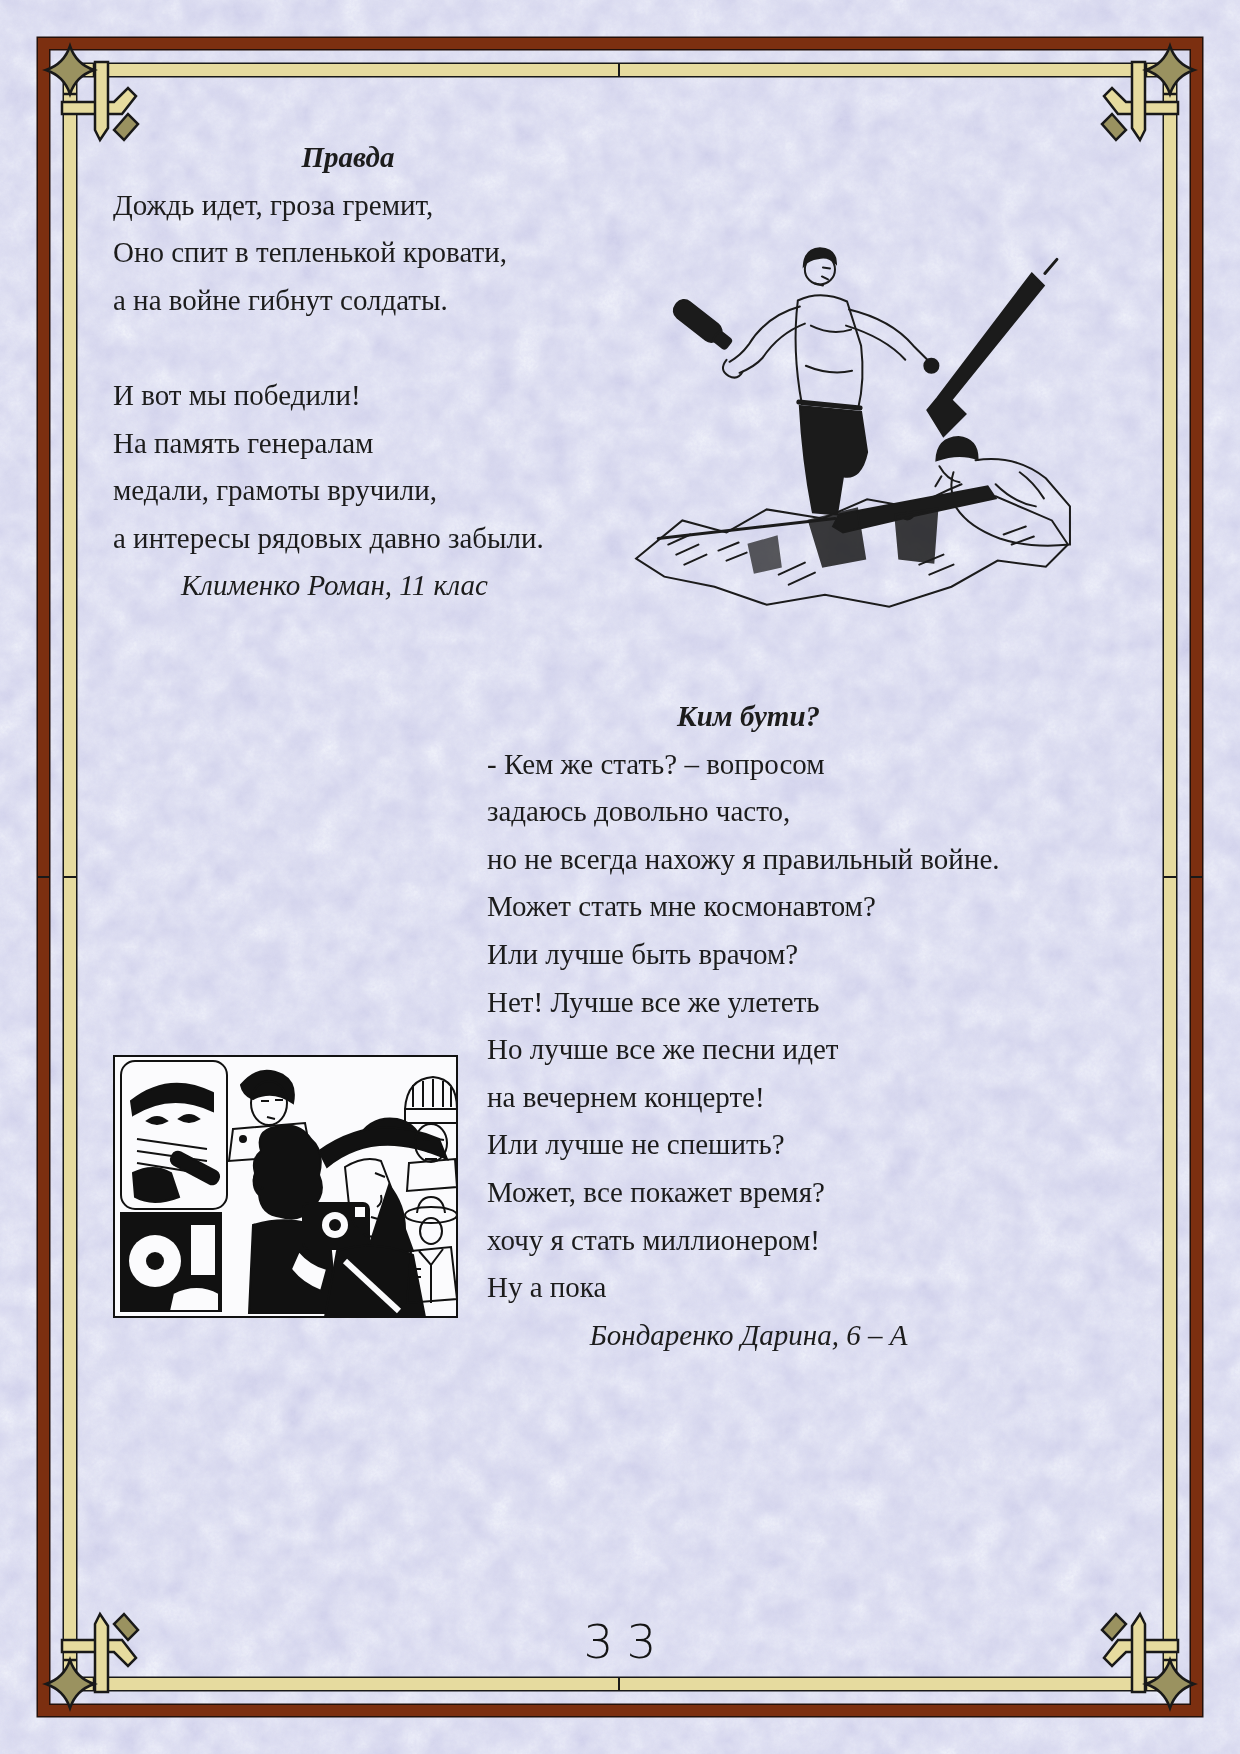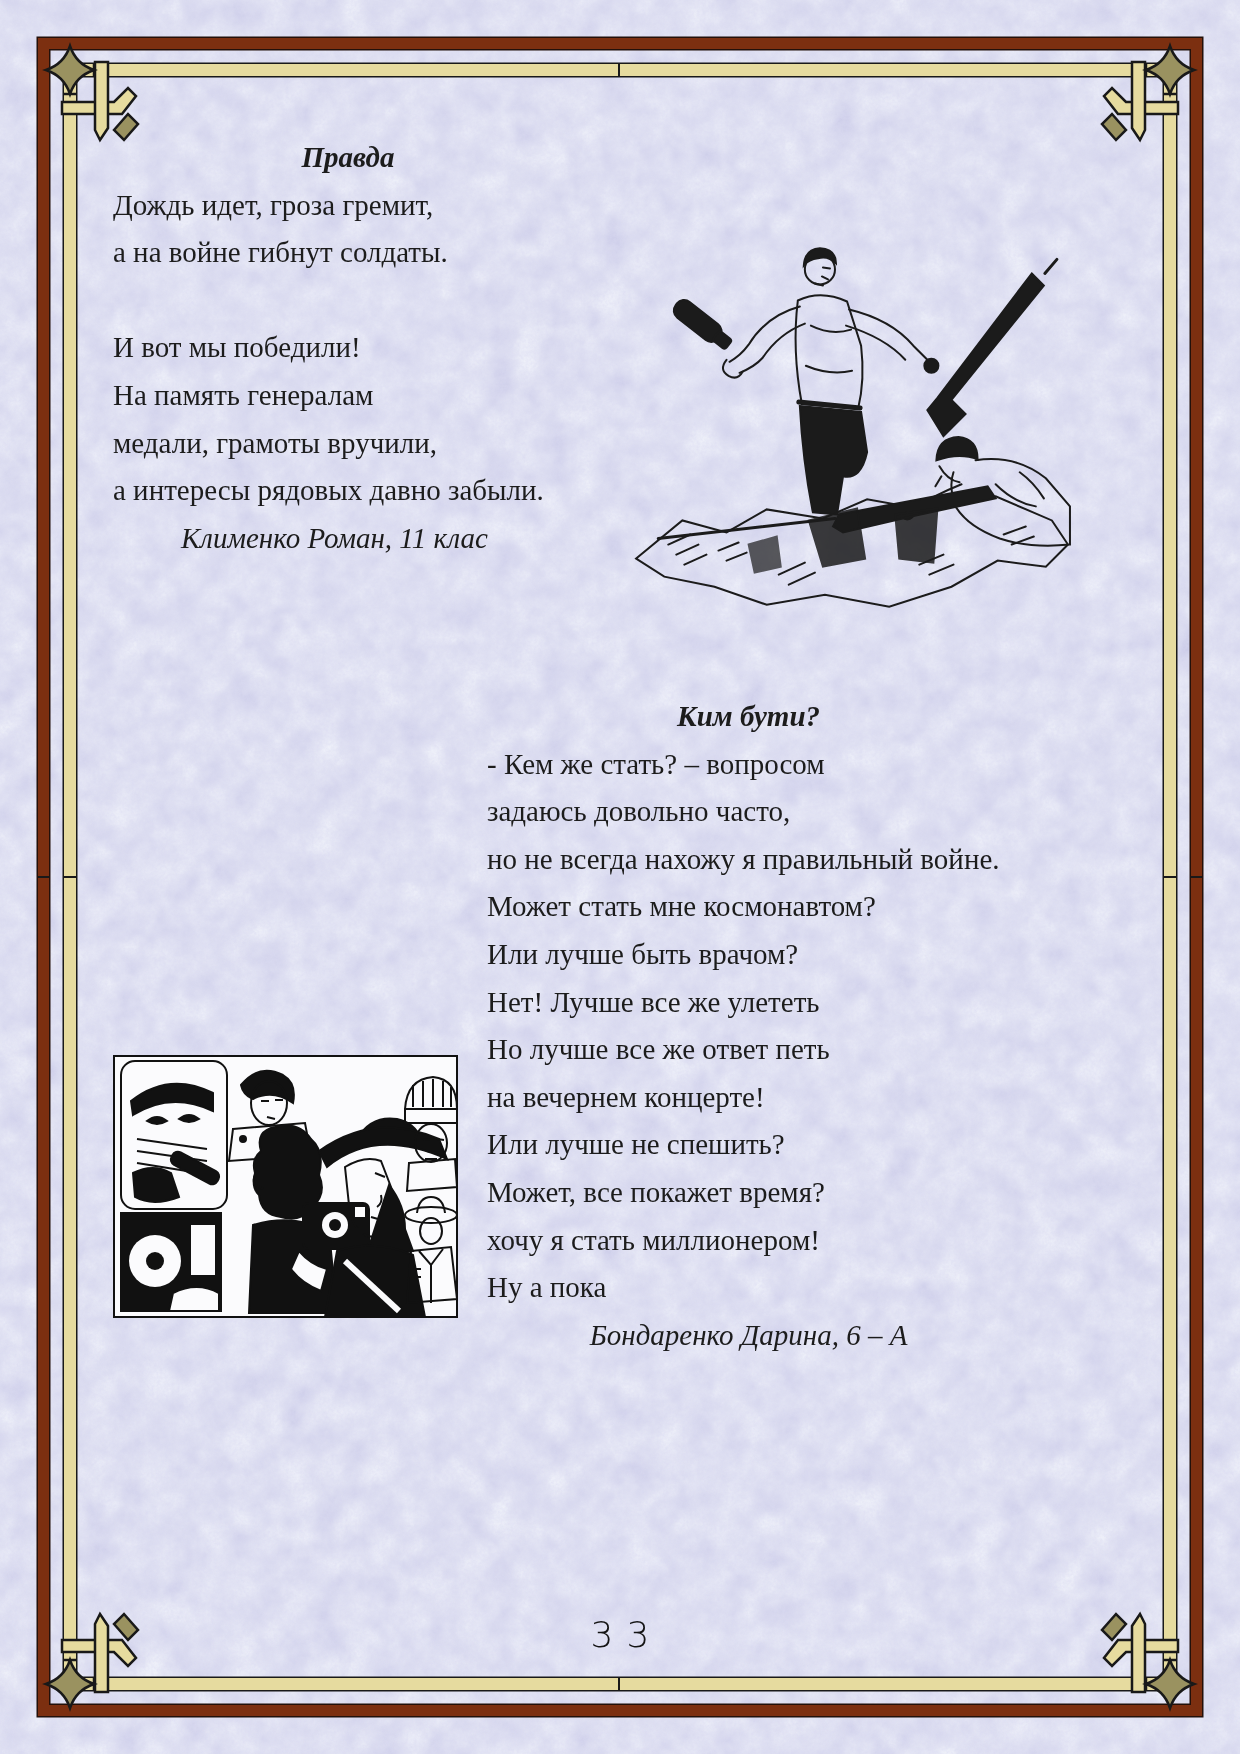--- a/index.html
+++ b/index.html
@@ -47,21 +47,21 @@
   
   .illus{position:absolute;z-index:4;}
   #illus-soldiers{left:598px;top:213px;width:482px;height:402px;}
   #illus-professions{left:113px;top:1055px;width:345px;height:263px;}
   .illus svg{display:block;width:100%;height:100%;}
   
   .pagenum{
     position:absolute;left:0;top:1614px;width:1240px;
     text-align:center;z-index:4;
     font-family:"DejaVu Sans","Liberation Sans",sans-serif;
-    font-weight:300;font-size:36px;letter-spacing:13px;
+    font-weight:300;font-size:47px;letter-spacing:13px;
     text-indent:13px;color:#141414;
   }
 </style>
 </head>
 <body>
 
 <div class="page">
 
   <svg class="bg-tex" aria-hidden="true">
     <defs>
@@ -132,20 +132,21 @@
         <path d="M34 10 C38 22 46 30 58 34 C46 38 38 46 34 58 C30 46 22 38 10 34 C22 30 30 22 34 10 Z" fill="#9a9260"></path>
       </g>
     </svg>
   </div>
 
   <section class="poem" id="poem1">
     <div class="ptitle">Правда</div>
     <div>
 
     <div class="pline">Дождь идет, гроза гремит,</div>
+        <div class="pline">Оно спит в тепленькой кровати,</div>
         <div class="pline">а на войне гибнут солдаты.</div>
       </div>
     <div class="gap"></div>
     <div>
 
     <div class="pline">И вот мы победили!</div>
         <div class="pline">На память генералам</div>
         <div class="pline">медали, грамоты вручили,</div>
         <div class="pline">а интересы рядовых давно забыли.</div>
       </div>
@@ -194,21 +195,21 @@
   <section class="poem" id="poem2">
     <div class="ptitle">Ким бути?</div>
     <div>
 
     <div class="pline">- Кем же стать? – вопросом</div>
         <div class="pline">задаюсь довольно часто,</div>
         <div class="pline">но не всегда нахожу я правильный войне.</div>
         <div class="pline">Может стать мне космонавтом?</div>
         <div class="pline">Или лучше быть врачом?</div>
         <div class="pline">Нет! Лучше все же улететь</div>
-        <div class="pline">Но лучше все же ответ петь</div>
+        <div class="pline">Но лучше все же песни идет</div>
         <div class="pline">на вечернем концерте!</div>
         <div class="pline">Или лучше не спешить?</div>
         <div class="pline">Может, все покажет время?</div>
         <div class="pline">хочу я стать миллионером!</div>
         <div class="pline">Ну а пока</div>
       </div>
     <div class="pauthor">Бондаренко Дарина, 6 – А</div>
   </section>
 
   <div class="illus" id="illus-professions">

